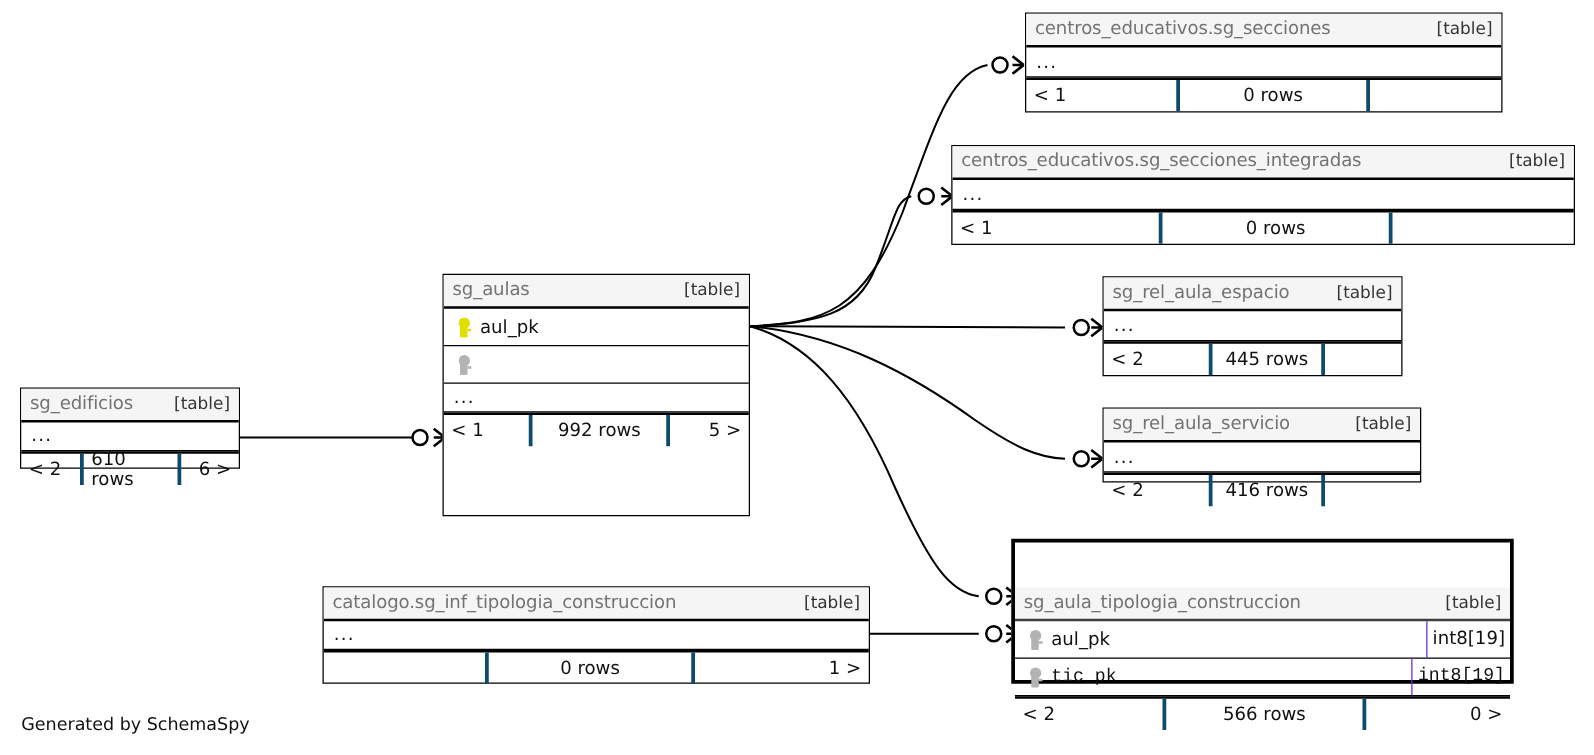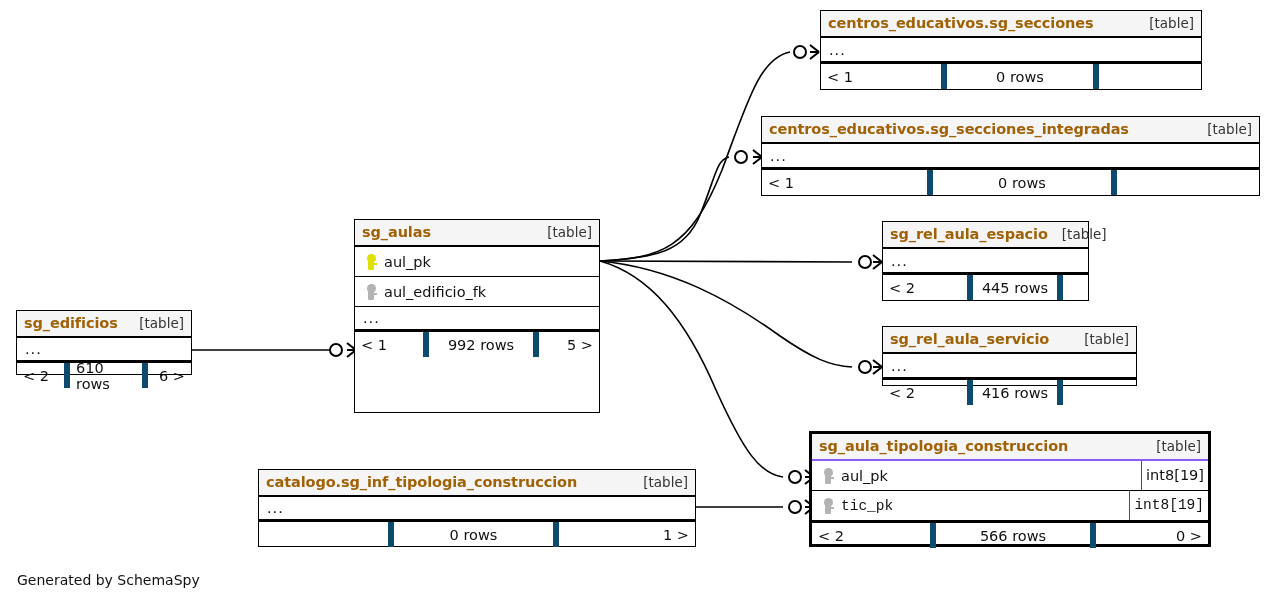--- a/index.html
+++ b/index.html
@@ -13,22 +13,22 @@
   #edges{position:absolute;left:0;top:0;width:1275px;height:604px;z-index:1;}
 
   
   .table-box{position:absolute;z-index:3;background:#ffffff;
              border:1px solid #000000;box-sizing:border-box;}
   .table-box.focus{border:3px solid #000000;}
 
   .tbl-head{display:flex;align-items:center;justify-content:space-between;
             background:#f5f5f5;border-bottom:2px solid #000000;
             padding:2px 7px 3px 7px;box-sizing:border-box;height:27px;}
-  .focus .tbl-head{border-bottom:2px solid #8b5cf6;}
-  .tbl-title{font-weight:bold;font-size:14.5px;color:#a16207;letter-spacing:-0.1px;
+  .focus .tbl-head{border-bottom:2px solid #404040;margin-top:36px;}
+  .tbl-title{font-weight:normal;font-size:14.5px;color:#737373;letter-spacing:-0.1px;
              white-space:nowrap;}
   .tbl-kind{font-size:13.5px;color:#333;padding-left:14px;white-space:nowrap;}
 
   .tbl-row{display:flex;align-items:center;height:29px;
            border-bottom:1px solid #000000;box-sizing:border-box;
            font-size:14.5px;color:#111;padding-left:8px;}
   .tbl-row:last-of-type{border-bottom:none;}
   .tbl-row .rowname{flex:1;white-space:nowrap;}
   .tbl-row .rowtype{border-left:1px solid #6d28d9;padding:0 4px;
                     font-size:14.5px;line-height:27px;height:100%;
@@ -40,21 +40,21 @@
   .keyicon i{position:absolute;left:5px;top:2px;width:6px;height:15px;
              border-radius:0 0 1px 1px;display:block;}
   .keyicon i::before{content:"";position:absolute;left:-1.5px;top:-1px;
              width:9px;height:9px;border-radius:50%;background:inherit;}
   .keyicon i::after{content:"";position:absolute;left:6px;top:8px;
              width:3px;height:2.5px;background:inherit;}
 
   .tbl-foot{display:flex;height:27px;border-top:2px solid #000000;
             font-size:14.5px;color:#111;box-sizing:border-box;}
   .tbl-foot .fc{display:flex;align-items:center;box-sizing:border-box;
-                border-left:6px solid #0c4a6e;padding:0 6px;}
+                border-left:3px solid #0c4a6e;padding:0 6px;}
   .tbl-foot .fc:first-child{border-left:none;}
   .fc.l{justify-content:flex-start;}
   .fc.c{justify-content:center;}
   .fc.r{justify-content:flex-end;}
 
   #credit{position:absolute;left:17px;top:572px;font-size:14px;color:#111;
           z-index:4;}
 </style>
 </head>
 <body>
@@ -129,21 +129,21 @@
     <div class="tbl-row" style="height:24px;">
       <span class="rowname ellipsis-row">...</span>
     </div>
     <div class="tbl-foot">
       <span class="fc l" style="width:165px">&lt; 1</span>
       <span class="fc c" style="width:184px">0 rows</span>
       <span class="fc r" style="flex:1"></span>
     </div>
   </div>
 
-  <div class="table-box" style="left:882px;top:221px;width:207px;height:80px;">
+  <div class="table-box" style="left:882px;top:221px;width:240px;height:80px;">
     <div class="tbl-head">
       <span class="tbl-title">sg_rel_aula_espacio</span>
       <span class="tbl-kind">[table]</span>
     </div>
     <div class="tbl-row" style="height:24px;">
       <span class="rowname ellipsis-row">...</span>
     </div>
     <div class="tbl-foot">
       <span class="fc l" style="width:84px">&lt; 2</span>
       <span class="fc c" style="width:90px">445 rows</span>
@@ -200,21 +200,20 @@
     <div class="tbl-row" style="height:30px;">
       <span class="keyicon">
           <i style="background:#e0e000"></i>
         </span>
       <span class="rowname">aul_pk</span>
     </div>
     <div class="tbl-row" style="height:30px;">
       <span class="keyicon">
           <i style="background:#b3b3b3"></i>
         </span>
-      <span class="rowname">aul_edificio_fk</span>
     </div>
     <div class="tbl-row" style="height:23px;">
       <span class="rowname ellipsis-row">...</span>
     </div>
     <div class="tbl-foot">
       <span class="fc l" style="width:68px">&lt; 1</span>
       <span class="fc c" style="width:110px">992 rows</span>
       <span class="fc r" style="flex:1">5 &gt;</span>
     </div>
   </div>

